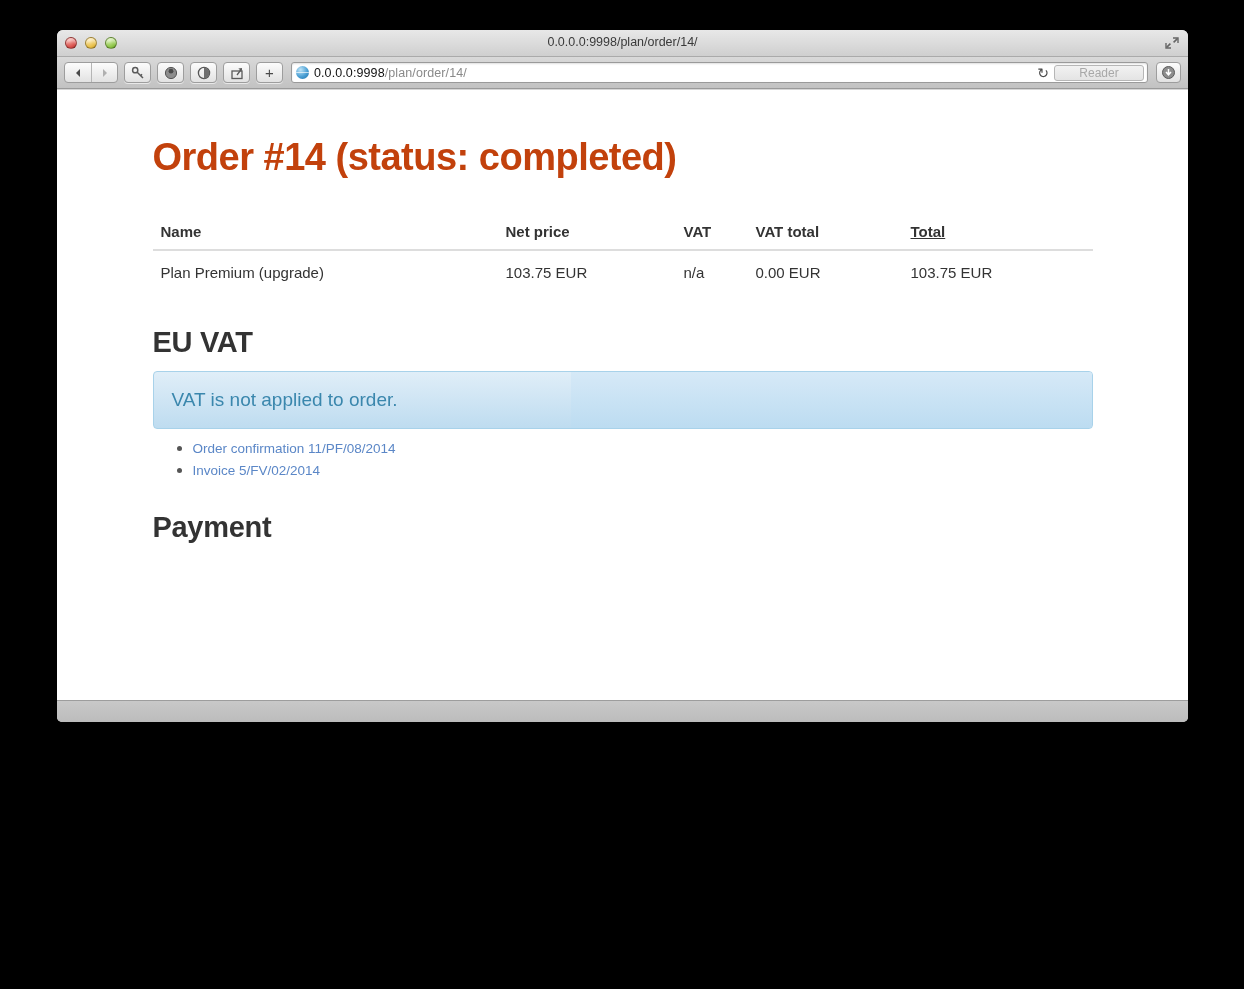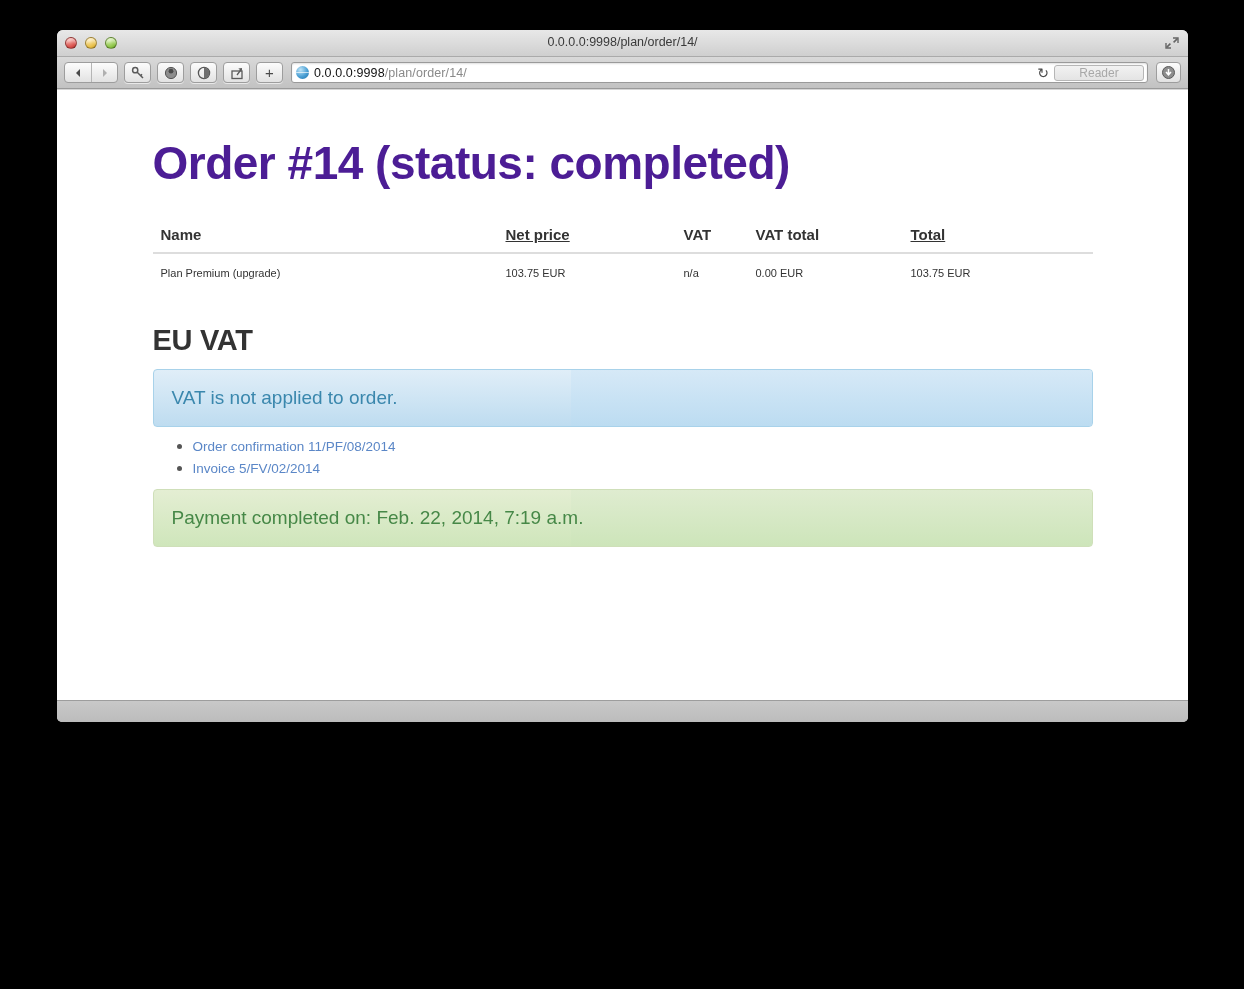--- a/index.html
+++ b/index.html
@@ -175,24 +175,24 @@
   }
 
   
   .container {
     width: 940px;
     margin: 0 auto;
     padding-top: 28px;
     padding-left: 0px;
   }
   h1.page-title {
-    font-size: 46px;
+    font-size: 38px;
     font-weight: bold;
-    color: #4c1d95;
-    margin: 18px 0 28px 0;
+    color: #c2410c;
+    margin: 18px 0 36px 0;
     letter-spacing: -0.5px;
   }
   h2.section-title {
     font-size: 29px;
     font-weight: bold;
     color: #333;
     margin: 32px 0 10px 0;
     letter-spacing: -0.3px;
   }
 
@@ -203,27 +203,27 @@
   }
   table.order-table th {
     text-align: left;
     font-size: 15px;
     font-weight: bold;
     color: #333;
     padding: 8px 0 9px 8px;
     border-bottom: 2px solid #dddddd;
   }
   table.order-table td {
-    font-size: 11px;
+    font-size: 15px;
     color: #333;
     padding: 13px 0 13px 8px;
     border-top: 0;
   }
   .col-name  { width: 345px; }
-  .col-net   { width: 178px; text-decoration: underline; }
+  .col-net   { width: 178px; }
   .col-vat   { width: 72px; }
   .col-vatt  { width: 155px; }
   .col-total { width: auto; text-decoration: underline; }
 
   .alert {
     border-radius: 4px;
     padding: 17px 18px;
     font-size: 19px;
     margin: 12px 0 0 0;
     position: relative;
@@ -398,21 +398,19 @@
 
       <ul class="doc-list">
         <li>
           <a>Order confirmation 11/PF/08/2014</a>
         </li>
         <li>
           <a>Invoice 5/FV/02/2014</a>
         </li>
       </ul>
 
-      <div class="alert alert-success">
-        <span class="alert-text">Payment completed on: Feb. 22, 2014, 7:19 a.m.</span>
-      </div>
+      <h2 class="section-title">Payment</h2>
 
     </div>
   </div>
 
   <div class="window-bottom"></div>
 </div>
 
 </body></html>

